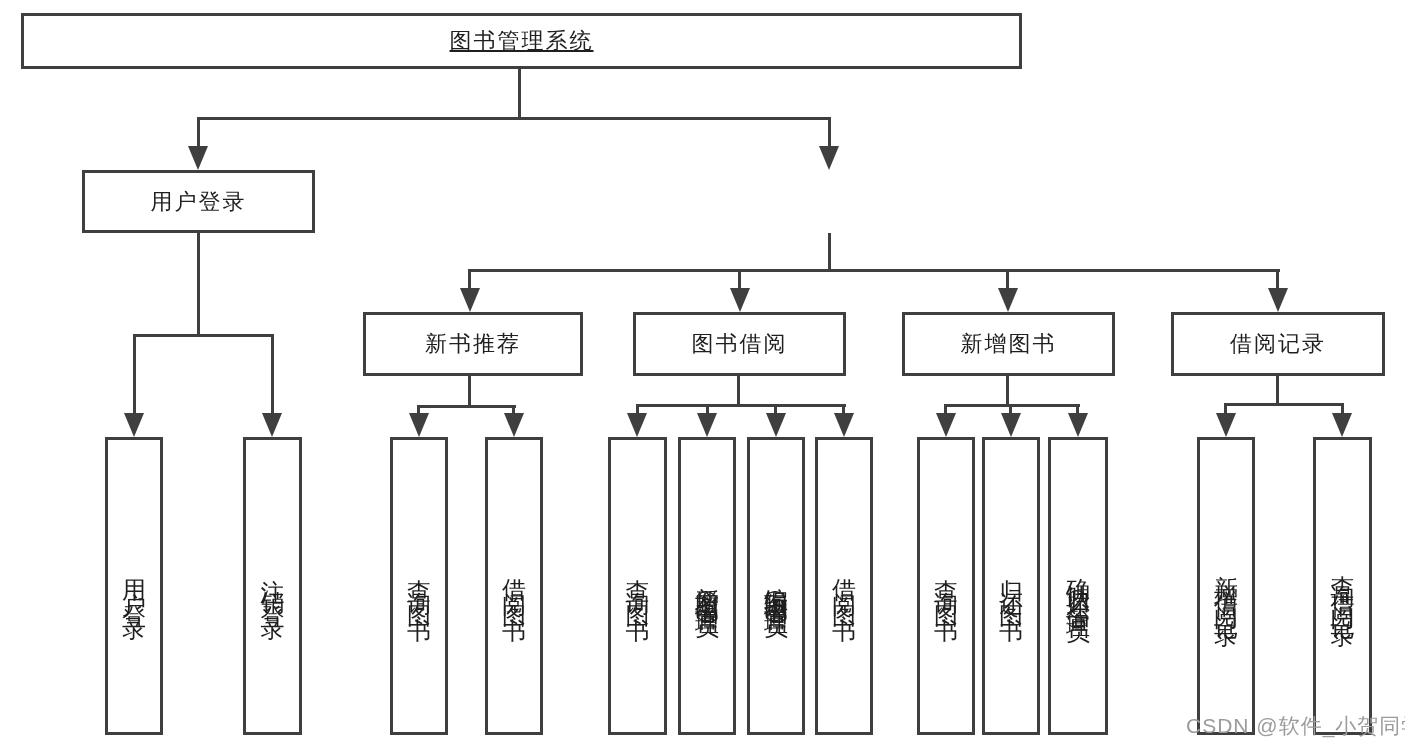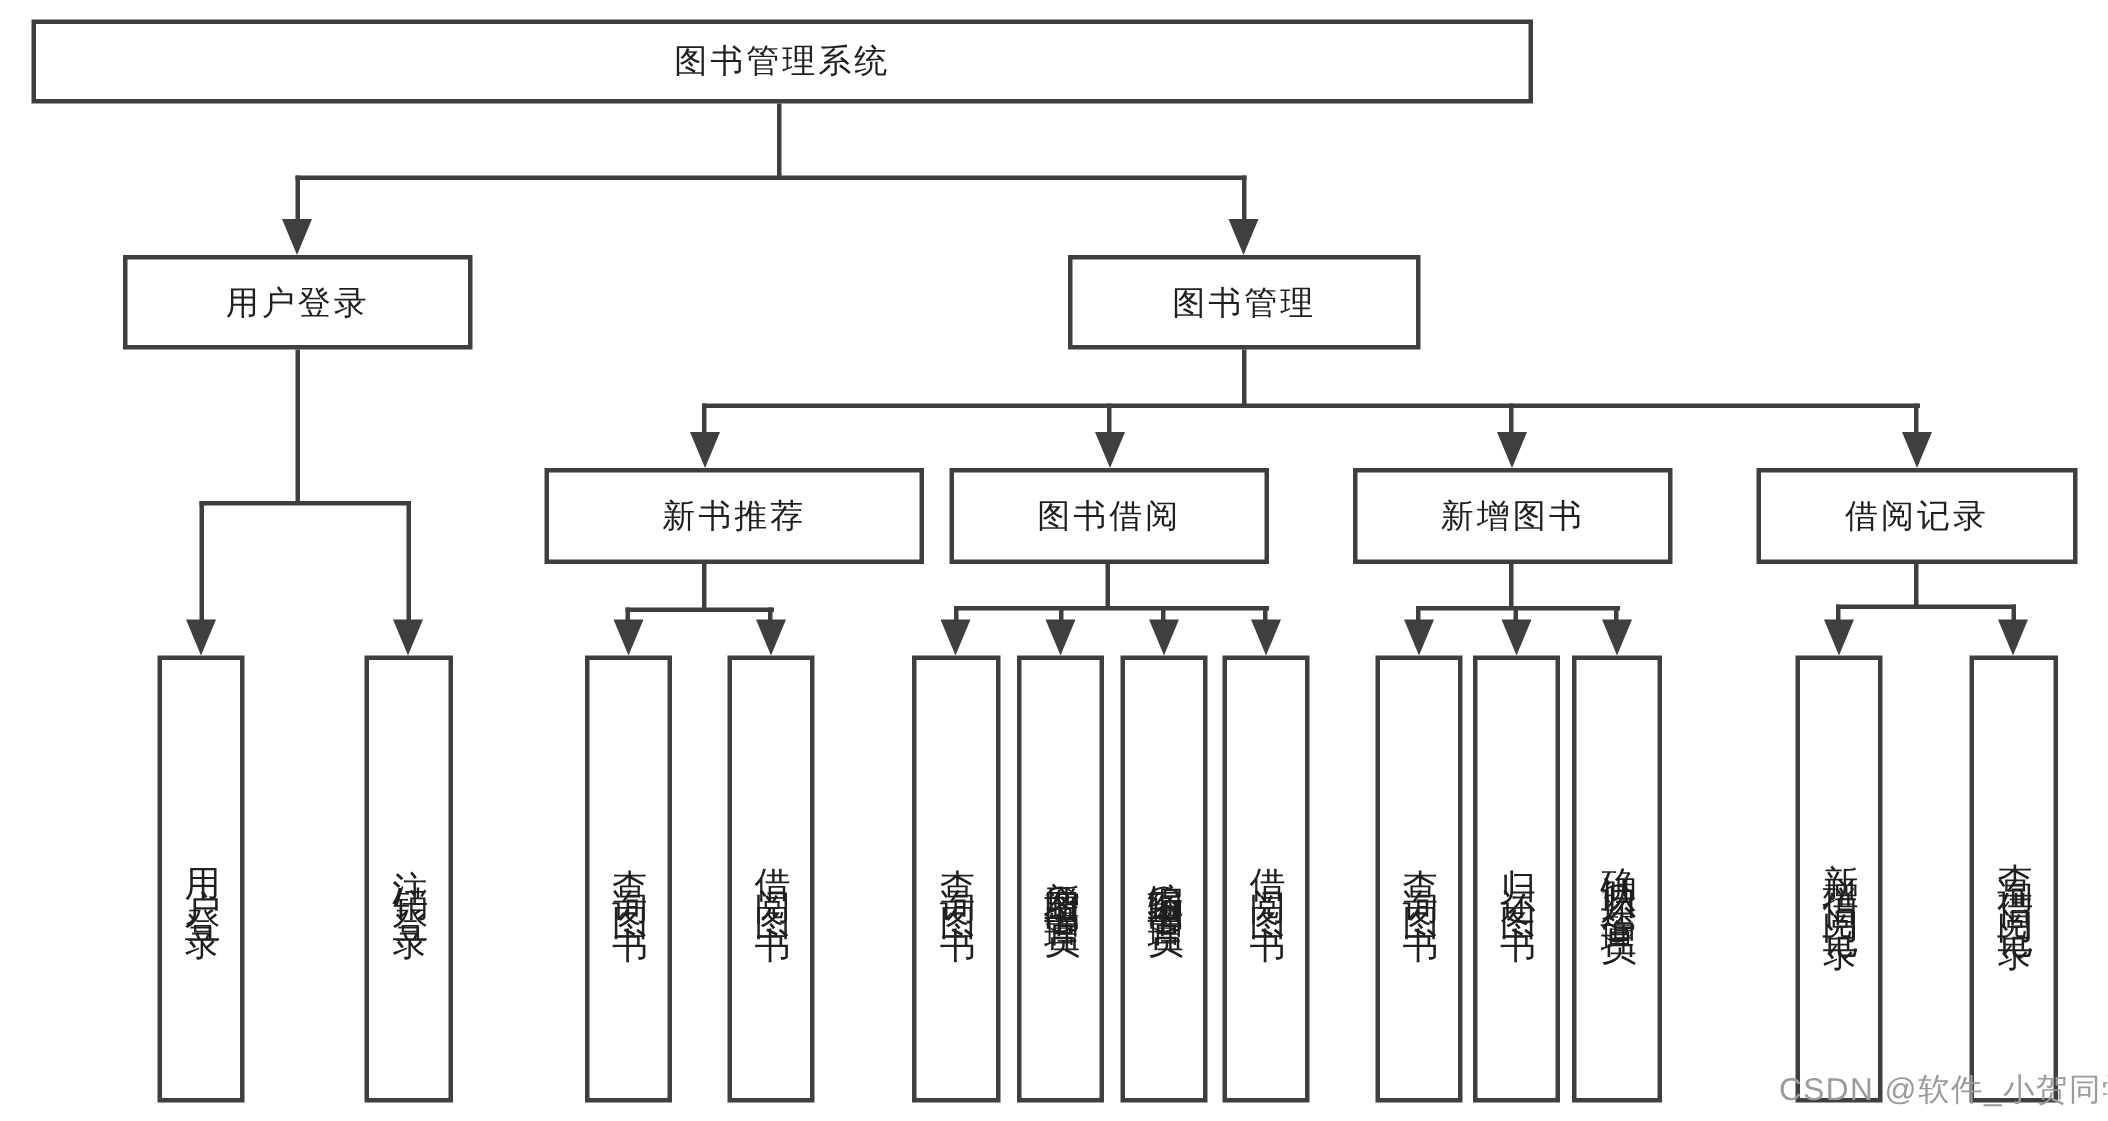--- a/index.html
+++ b/index.html
@@ -51,26 +51,25 @@
     left:1186px;top:712px;
     font-size:21px;color:#9b9b9b;
     letter-spacing:1px;white-space:nowrap;
   }
 </style>
 </head>
 <body>
 
 <div id="canvas">
 
-  <div class="node" style="left:21px;top:13px;width:1001px;height:56px;">图书管理系统</div>
+  <div class="node" style="left:21px;top:13px;width:1001px;height:56px;text-decoration:underline;">图书管理系统</div>
 
   <div class="node" style="left:82px;top:170px;width:233px;height:63px;">用户登录</div>
-  <div class="node" style="left:712px;top:170px;width:235px;height:63px;">图书管理</div>
 
-  <div class="node" style="left:363px;top:312px;width:253px;height:64px;">新书推荐</div>
+  <div class="node" style="left:363px;top:312px;width:220px;height:64px;">新书推荐</div>
   <div class="node" style="left:633px;top:312px;width:213px;height:64px;font-family:Liberation Serif, serif;">图书借阅</div>
   <div class="node" style="left:902px;top:312px;width:213px;height:64px;">新增图书</div>
   <div class="node" style="left:1171px;top:312px;width:214px;height:64px;">借阅记录</div>
 
   <div class="leaf" style="left:105px;">
     <span class="vtext ls4">用户登录</span>
   </div>
   <div class="leaf" style="left:243px;width:59px;">
     <span class="vtext ls4">注销登录</span>
   </div>

